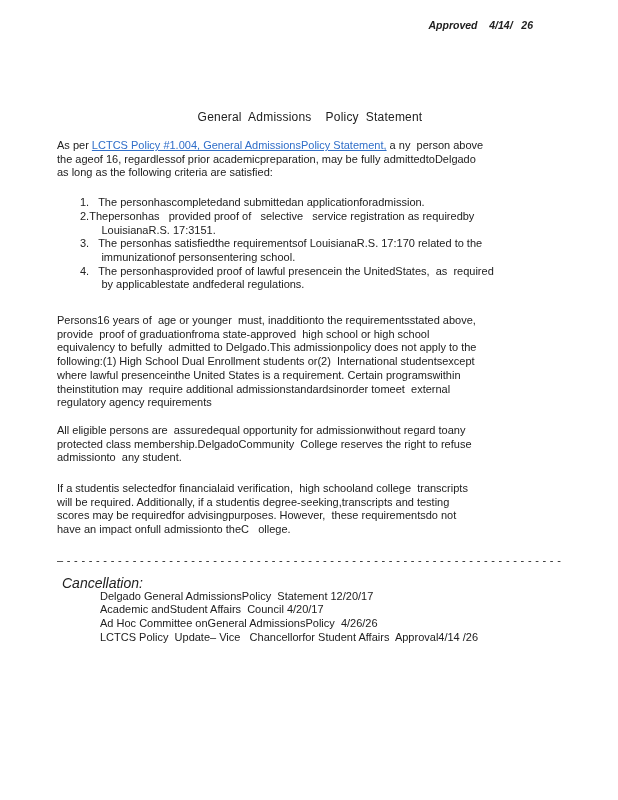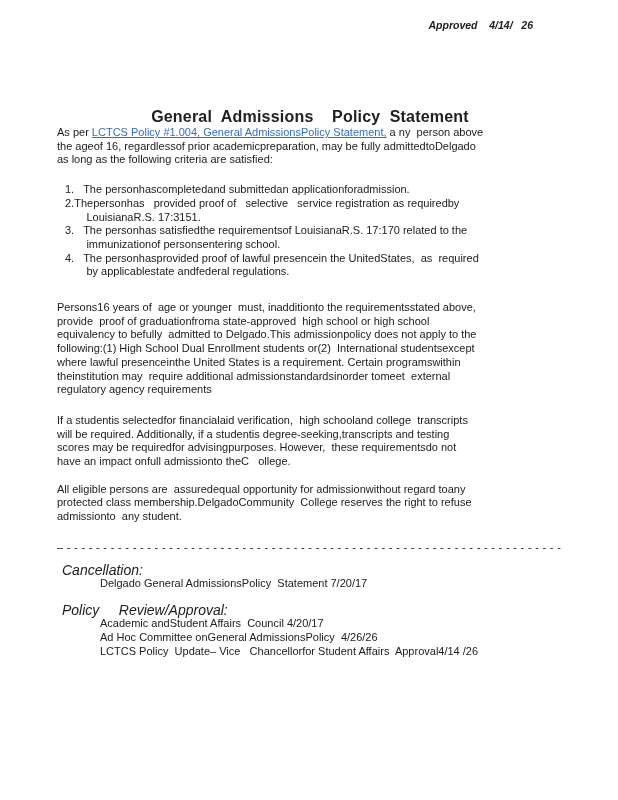--- a/index.html
+++ b/index.html
@@ -28,34 +28,34 @@
     white-space: pre;
   }
   .content {
     position: absolute;
     left: 57px;
     top: 0;
     width: 506px;
   }
   .title {
     margin: 110px 0 0 0;
-    font-size: 16px;
-    font-weight: bold;
+    font-size: 12px;
+    font-weight: normal;
     text-align: center;
     line-height: 14px;
     white-space: pre;
     letter-spacing: 0.2px;
   }
   .para {
     margin: 0;
     white-space: pre;
   }
   .p1 { margin-top: 16px; }
-  .p2 { margin-top: 2px; }
-  .list { margin-top: 16px; margin-left: 8px; }
+  .p2 { margin-top: 15px; }
+  .list { margin-top: 16px; margin-left: 23px; }
   .p3 { margin-top: 22px; }
   .p4 { margin-top: 17px; }
   .p5 { margin-top: 14px; }
   .divider {
     margin-top: 17px;
     white-space: pre;
     overflow: hidden;
     width: 506px;
     letter-spacing: 0.3px;
   }
@@ -104,35 +104,34 @@
        by applicablestate andfederal regulations.</div>
 
     <div class="para p3">Persons16 years of  age or younger  must, inadditionto the requirementsstated above,
 provide  proof of graduationfroma state-approved  high school or high school
 equivalency to befully  admitted to Delgado.This admissionpolicy does not apply to the
 following:(1) High School Dual Enrollment students or(2)  International studentsexcept
 where lawful presenceinthe United States is a requirement. Certain programswithin
 theinstitution may  require additional admissionstandardsinorder tomeet  external
 regulatory agency requirements</div>
 
+    <div class="para p5">All eligible persons are  assuredequal opportunity for admissionwithout regard toany
+protected class membership.DelgadoCommunity  College reserves the right to refuse
+admissionto  any student.</div>
+
     <div class="para p4">If a studentis selectedfor financialaid verification,  high schooland college  transcripts
 will be required. Additionally, if a studentis degree-seeking,transcripts and testing
 scores may be requiredfor advisingpurposes. However,  these requirementsdo not
 have an impact onfull admissionto theC   ollege.</div>
 
-    <div class="para p5">All eligible persons are  assuredequal opportunity for admissionwithout regard toany
-protected class membership.DelgadoCommunity  College reserves the right to refuse
-admissionto  any student.</div>
-
     <div class="divider">– - - - - - - - - - - - - - - - - - - - - - - - - - - - - - - - - - - - - - - - - - - - - - - - - - - - - - - - - - - - - - - - - - - - - - - - - -</div>
 
     <div class="footer-label">Cancellation:</div>
 
-    <div class="footer-items">Delgado General AdmissionsPolicy  Statement 7/20/17</div>
+    <div class="footer-items">Delgado General AdmissionsPolicy  Statement 12/20/17</div>
 
-    <div class="footer-label second">Policy     Review/Approval:</div>
 
     <div class="footer-items">Academic andStudent Affairs  Council 4/20/17
 Ad Hoc Committee onGeneral AdmissionsPolicy  4/26/26
 LCTCS Policy  Update– Vice   Chancellorfor Student Affairs  Approval4/14 /26</div>
 
   </div>
 </div>
 
 </body></html>

